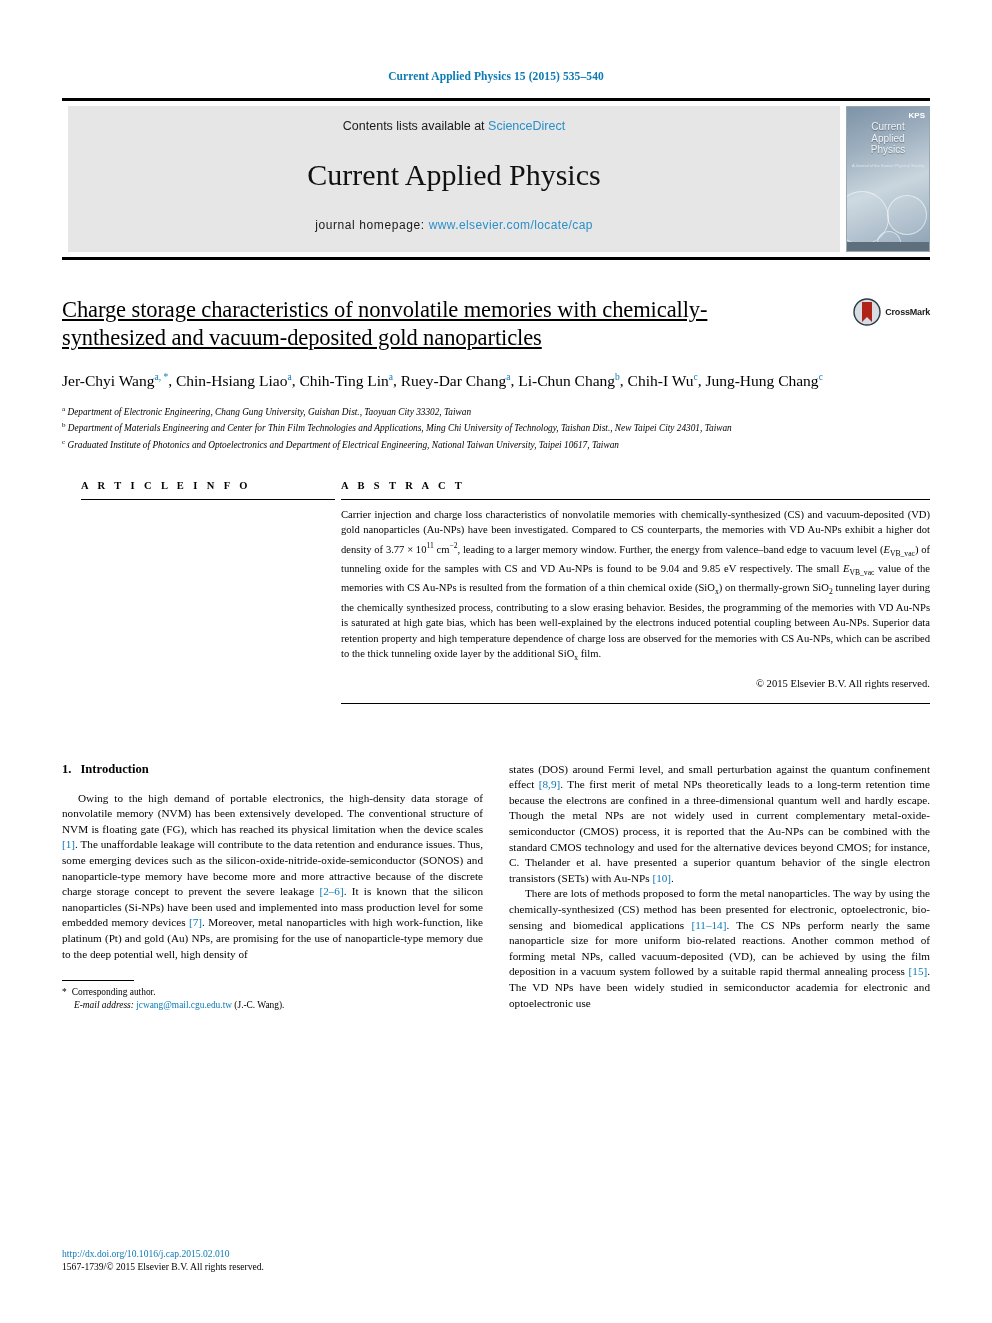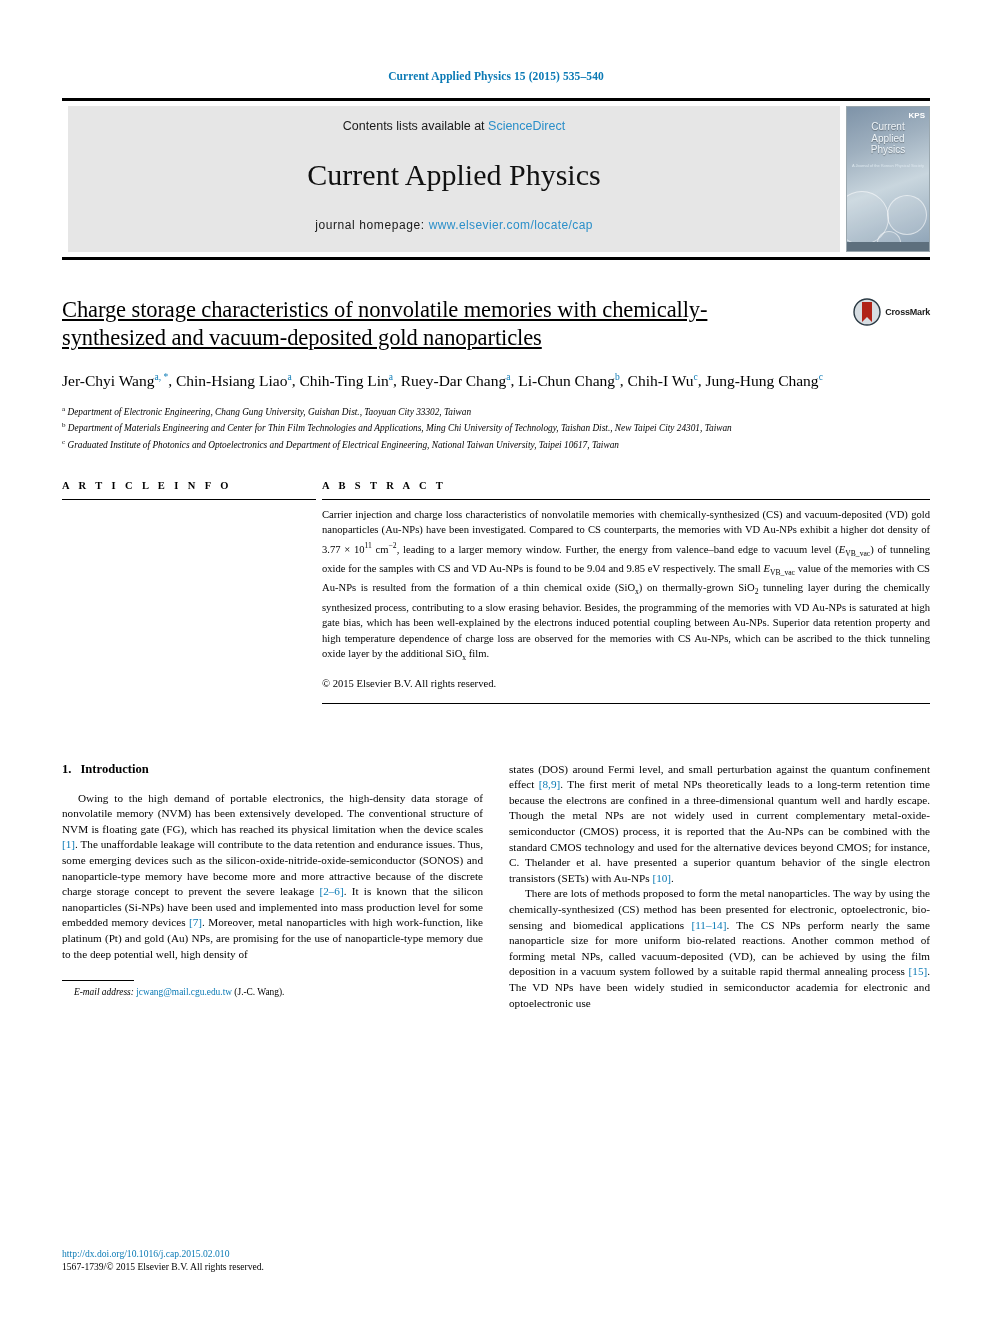--- a/index.html
+++ b/index.html
@@ -175,21 +175,21 @@
     max-width: 870px;
   }
   .affils sup { font-style: normal; font-size: 7px; vertical-align: super; }
 
   
   .info-abstract {
     margin-top: 28px;
     display: flex;
     gap: 0;
   }
-  .col-info { flex: 0 0 254px; }
+  .col-info { flex: 0 0 254px; margin-left: 19px; }
   .col-abs  { flex: 1 1 auto; padding-left: 6px; }
   .sec-head {
     font-family: "Liberation Serif", serif;
     font-size: 10.5px;
     font-weight: 700;
     letter-spacing: 3.4px;
     margin-bottom: 8px;
   }
   .rule { border-top: 1px solid #000; }
   .info-body {
@@ -201,20 +201,21 @@
   .kw-block { margin-top: 17px; padding-top: 5px; }
   .abs-body {
     font-size: 10.6px;
     line-height: 15.4px;
     text-align: justify;
     padding-top: 7px;
   }
   .abs-body sub { font-size: 7.6px; }
   .abs-body sup { font-size: 7.6px; }
   .copyright {
+    text-align: right;
     margin-top: 12px;
     font-size: 10.6px;
   }
   .abs-bottom-rule { border-top: 1px solid #000; margin-top: 14px; }
 
   
   .body-cols {
     margin-top: 58px;
     display: flex;
     gap: 26px;
@@ -346,20 +347,21 @@
 
   <div class="body-cols">
 
     <div class="bcol">
       <h2 class="sec-title">
         <span class="num">1.</span><span>Introduction</span>
       </h2>
       <p class="para"><span>Owing to the high demand of portable electronics, the high-density data storage of nonvolatile memory (NVM) has been extensively developed. The conventional structure of NVM is floating gate (FG), which has reached its physical limitation when the device scales </span><span class="ref">[1]</span><span>. The unaffordable leakage will contribute to the data retention and endurance issues. Thus, some emerging devices such as the silicon-oxide-nitride-oxide-semiconductor (SONOS) and nanoparticle-type memory have become more and more attractive because of the discrete charge storage concept to prevent the severe leakage </span><span class="ref">[2–6]</span><span>. It is known that the silicon nanoparticles (Si-NPs) have been used and implemented into mass production level for some embedded memory devices </span><span class="ref">[7]</span><span>. Moreover, metal nanoparticles with high work-function, like platinum (Pt) and gold (Au) NPs, are promising for the use of nanoparticle-type memory due to the deep potential well, high density of</span></p>
 
       <div class="footnote">
+        <div><span class="star">*</span><span>Corresponding author.</span></div>
         <div style="padding-left:12px;"><span class="em">E-mail address:</span> <span class="mail">jcwang@mail.cgu.edu.tw</span> <span>(J.-C. Wang).</span></div>
       </div>
     </div>
 
     <div class="bcol">
       <p class="para" style="text-indent:0;"><span>states (DOS) around Fermi level, and small perturbation against the quantum confinement effect </span><span class="ref">[8,9]</span><span>. The first merit of metal NPs theoretically leads to a long-term retention time because the electrons are confined in a three-dimensional quantum well and hardly escape. Though the metal NPs are not widely used in current complementary metal-oxide-semiconductor (CMOS) process, it is reported that the Au-NPs can be combined with the standard CMOS technology and used for the alternative devices beyond CMOS; for instance, C. Thelander et al. have presented a superior quantum behavior of the single electron transistors (SETs) with Au-NPs </span><span class="ref">[10]</span><span>.</span></p>
       <p class="para"><span>There are lots of methods proposed to form the metal nanoparticles. The way by using the chemically-synthesized (CS) method has been presented for electronic, optoelectronic, bio-sensing and biomedical applications </span><span class="ref">[11–14]</span><span>. The CS NPs perform nearly the same nanoparticle size for more uniform bio-related reactions. Another common method of forming metal NPs, called vacuum-deposited (VD), can be achieved by using the film deposition in a vacuum system followed by a suitable rapid thermal annealing process </span><span class="ref">[15]</span><span>. The VD NPs have been widely studied in semiconductor academia for electronic and optoelectronic use</span></p>
     </div>
   </div>
 

